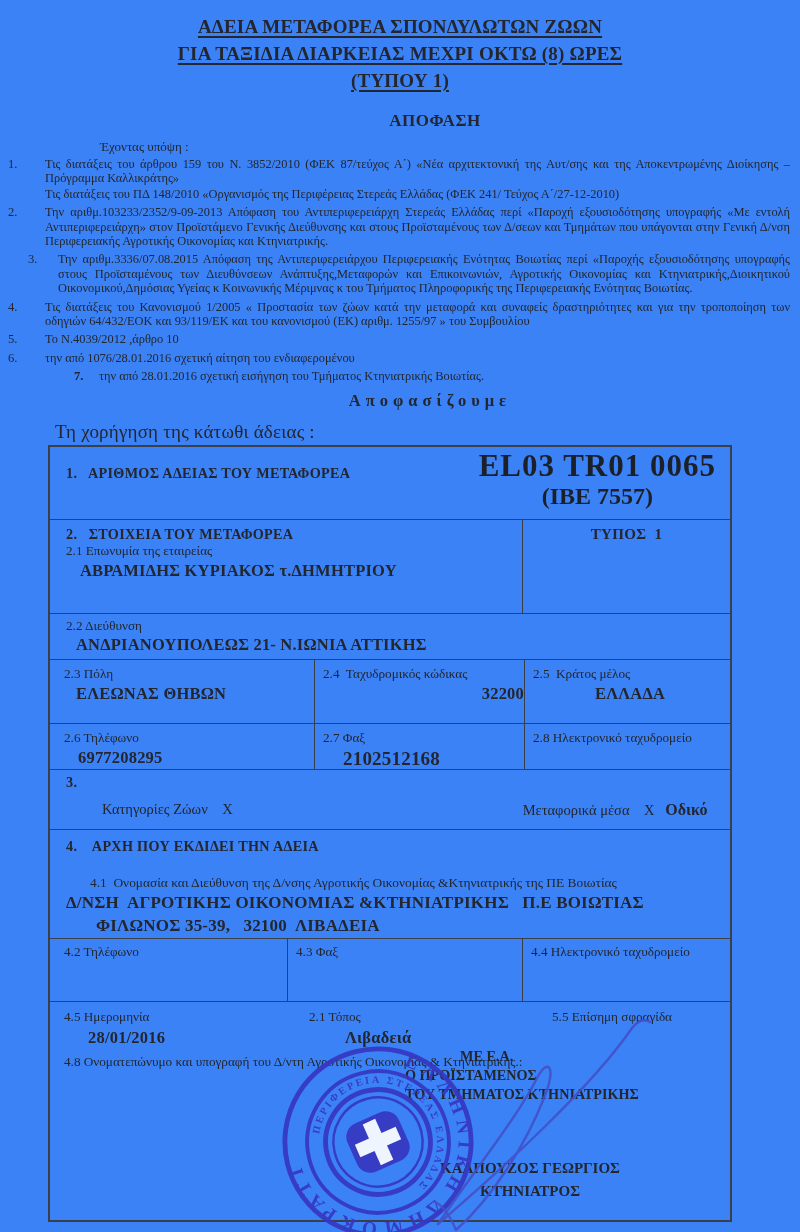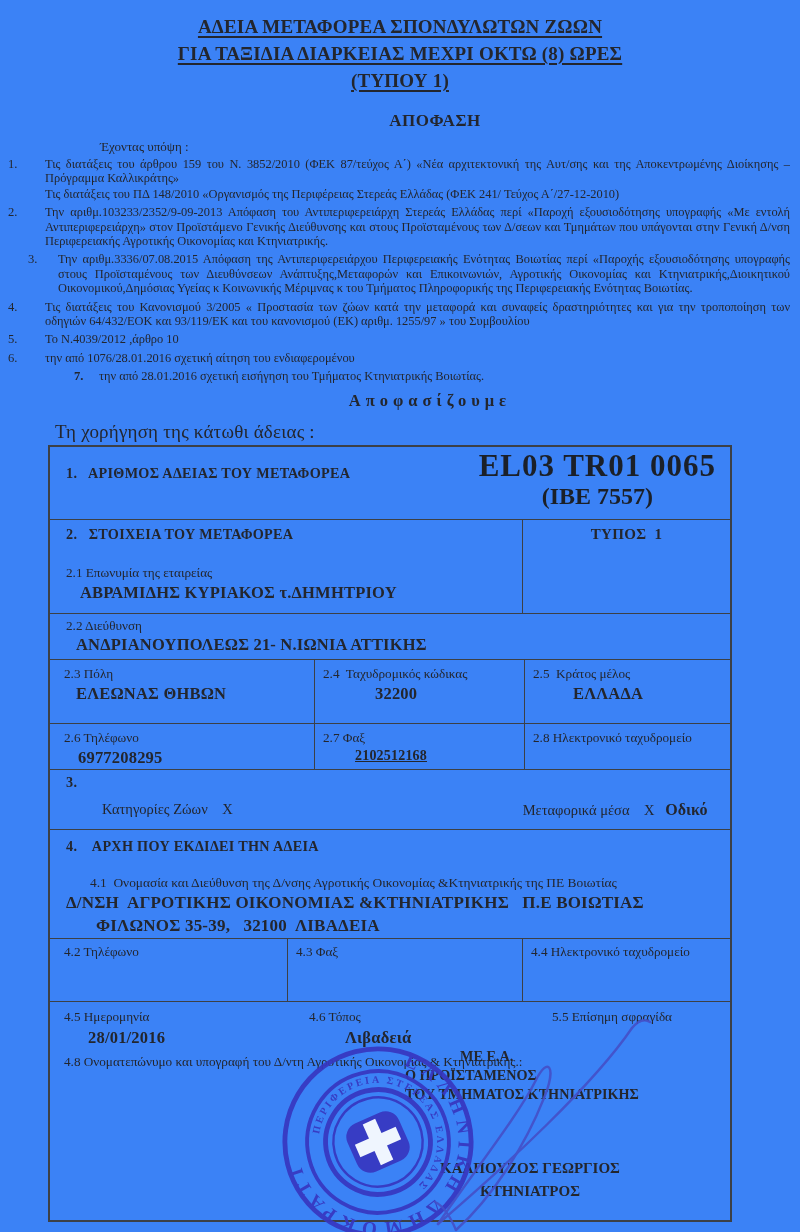--- a/index.html
+++ b/index.html
@@ -38,34 +38,34 @@
   
   .r1{ height:73px; justify-content:space-between; align-items:flex-start;}
   .r1 .slab{ padding:18px 0 0 16px;}
   .licno{ text-align:center; padding:2px 14px 0 0; color:#1b2029;}
   .licno .big{ font-weight:bold; font-size:31px; line-height:34px; letter-spacing:1px;}
   .licno .small{ font-weight:bold; font-size:24px; line-height:26px;}
   
   .r2{ height:94px;}
   .r2 .left{ flex:0 0 472px; padding:6px 0 0 16px;}
   .r2 .right{ flex:1; padding-top:6px; text-align:center;}
-  .r2 .f21lab{ margin-top:22px;}
+  .r2 .f21lab{ }
   .r2 .val{ margin:2px 0 12px 14px;}
   
   .r3{ height:46px; flex-direction:column; padding:4px 0 0 16px;}
   .r3 .val{ margin:1px 0 0 10px;}
   
   .r4,.r5{ height:64px;}
   .r5{ height:46px;}
   .r4 .c1,.r5 .c1{ flex:0 0 264px; padding:6px 0 0 14px;}
   .r4 .c2,.r5 .c2{ flex:0 0 210px; padding:6px 0 0 8px;}
   .r4 .c3,.r5 .c3{ flex:1; padding:6px 0 0 8px;}
   .r4 .val,.r5 .val{ margin-top:2px;}
-  .v-city{ margin-left:12px;} .v-zip{ margin-left:52px;} .v-country{ margin-left:40px;}
-  .v-tel{ margin-left:14px; } .v-fax{ margin-left:32px; font-size:14px;text-decoration:underline;}
+  .v-city{ margin-left:12px;} .v-zip{ margin-left:52px;text-align:right;} .v-country{ margin-left:62px;}
+  .v-tel{ margin-left:14px; } .v-fax{ margin-left:20px; font-size:19px;}
   
   .r6{ height:60px; flex-direction:column; padding:4px 0 0 16px;}
   .r6 .line2{ display:flex; margin-top:10px; font-size:14.5px;}
   .s3-animals{ margin-left:36px; white-space:pre-wrap;}
   .s3-means{ margin-left:290px; white-space:pre-wrap;}
   .s3-means b{ font-size:16px;}
   
   .r7{ height:109px; flex-direction:column; padding:8px 0 0 16px;}
   .r7 .f41{ font-size:13.4px; margin:20px 0 0 24px;}
   .r7 .v1{ margin-top:2px; font-size:17px;}
@@ -126,21 +126,21 @@
       </div>
       <div class="c-item indent-1">
         <div class="c-num">3.</div>
         <div class="c-text">
           <p>Την αριθμ.3336/07.08.2015 Απόφαση της Αντιπεριφερειάρχου Περιφερειακής Ενότητας Βοιωτίας περί «Παροχής εξουσιοδότησης υπογραφής στους Προϊσταμένους των Διευθύνσεων Ανάπτυξης,Μεταφορών και Επικοινωνιών, Αγροτικής Οικονομίας και Κτηνιατρικής,Διοικητικού Οικονομικού,Δημόσιας Υγείας κ Κοινωνικής Μέριμνας κ του Τμήματος Πληροφορικής της Περιφερειακής Ενότητας Βοιωτίας.</p>
         </div>
       </div>
       <div class="c-item indent-0">
         <div class="c-num">4.</div>
         <div class="c-text">
-          <p>Τις διατάξεις του Κανονισμού 3/2005 « Προστασία των ζώων κατά την μεταφορά και συναφείς δραστηριότητες και για την τροποποίηση των οδηγιών 64/432/ΕΟΚ και 93/119/ΕΚ και του κανονισμού (ΕΚ) αριθμ. 1255/97 » του Συμβουλίου</p>
+          <p>Τις διατάξεις του Κανονισμού 1/2005 « Προστασία των ζώων κατά την μεταφορά και συναφείς δραστηριότητες και για την τροποποίηση των οδηγιών 64/432/ΕΟΚ και 93/119/ΕΚ και του κανονισμού (ΕΚ) αριθμ. 1255/97 » του Συμβουλίου</p>
         </div>
       </div>
       <div class="c-item indent-0">
         <div class="c-num">5.</div>
         <div class="c-text">
           <p>Το Ν.4039/2012 ,άρθρο 10</p>
         </div>
       </div>
       <div class="c-item indent-0">
         <div class="c-num">6.</div>
@@ -242,21 +242,21 @@
       </div>
     </div>
 
     <div class="frow r9">
       <div class="trio">
         <div class="t1">
           <div class="lab">4.5 Ημερομηνία</div>
           <div class="val v-date">28/01/2016</div>
         </div>
         <div class="t2">
-          <div class="lab">4.6 Τόπος</div>
+          <div class="lab">2.1 Τόπος</div>
           <div class="val v-place">Λιβαδειά</div>
         </div>
         <div class="t3">
           <div class="lab">5.5 Επίσημη σφραγίδα</div>
         </div>
       </div>
       <div class="lab f48">4.8 Ονοματεπώνυμο και υπογραφή του Δ/ντη Αγροτικής Οικονομίας &amp; Κτηνιατρικής.:</div>
     </div>
   </div>
 

